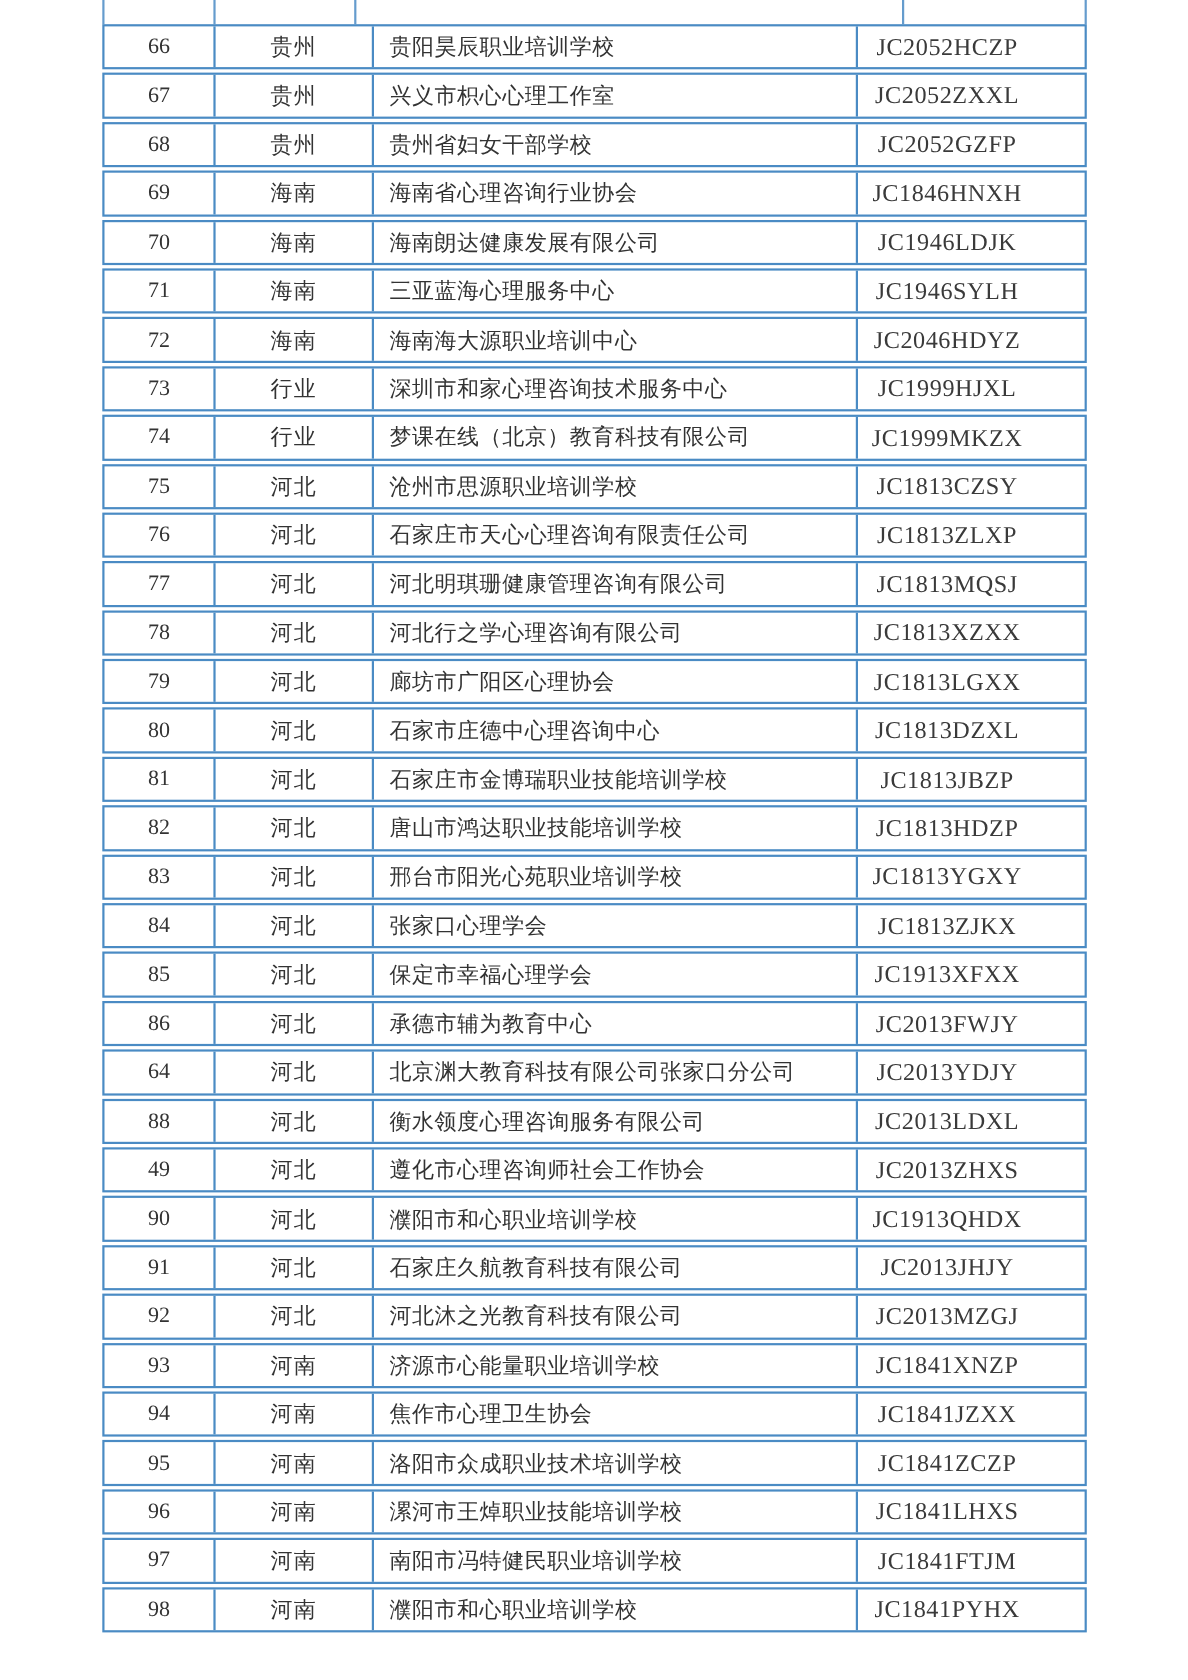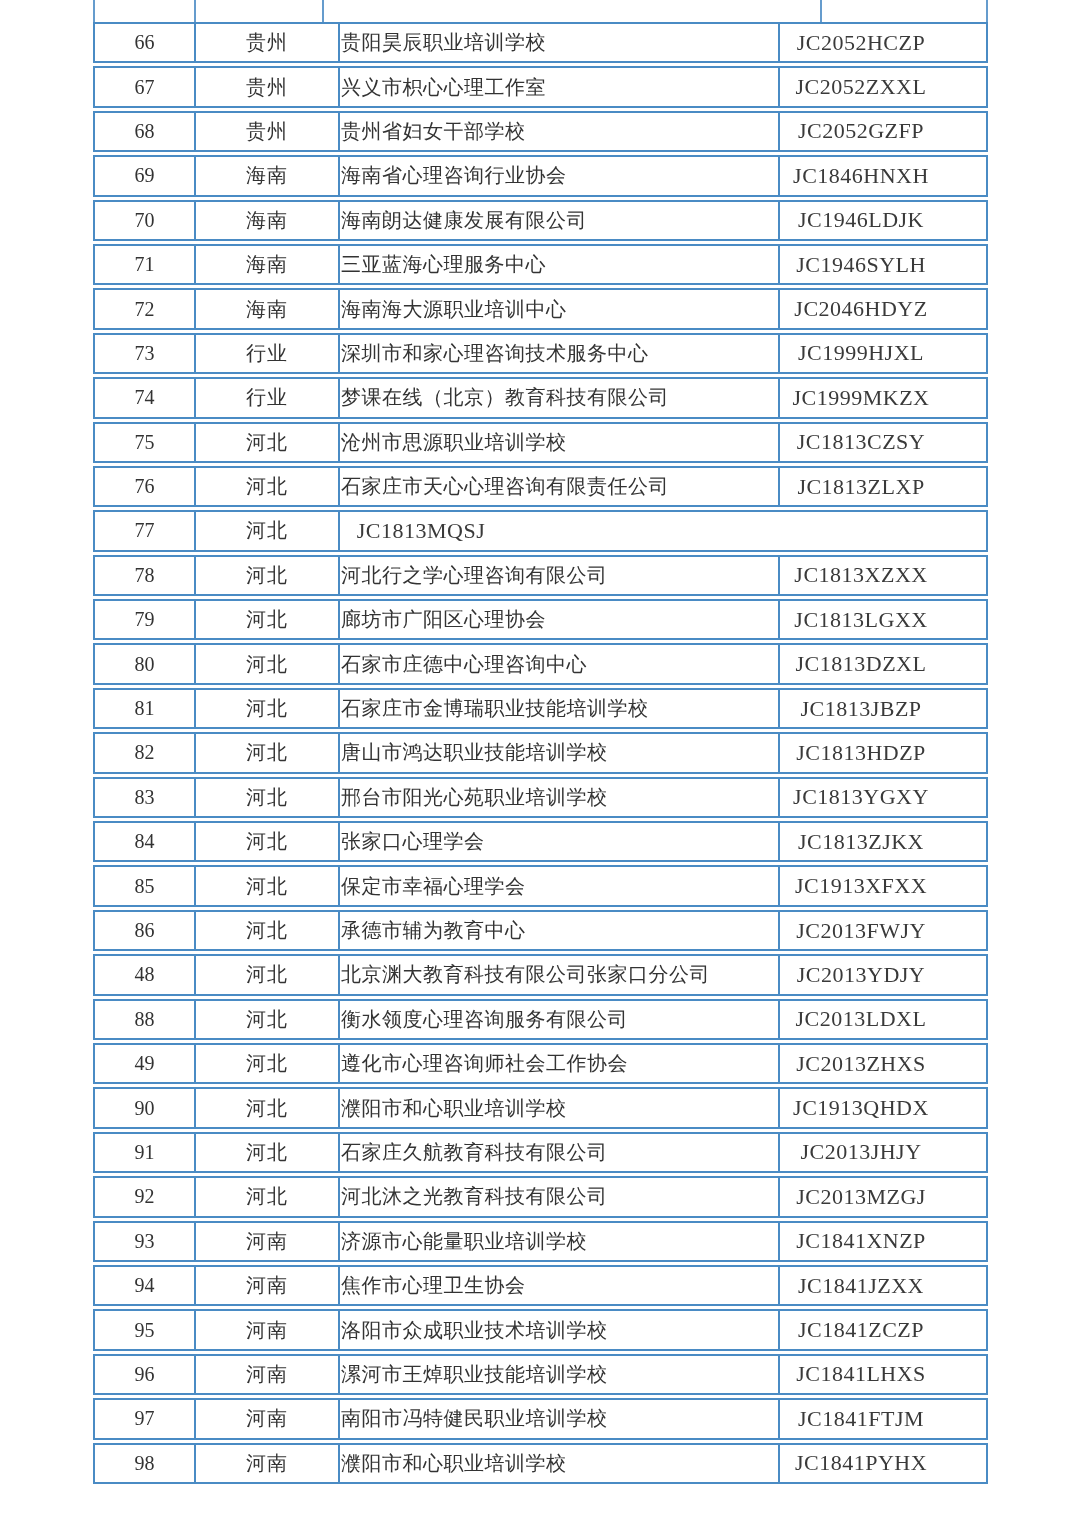--- a/index.html
+++ b/index.html
@@ -48,21 +48,21 @@
     justify-content:center;
     overflow:hidden;
     white-space:nowrap;
   }
   .c-num{width:99px;font-size:20px;}
   .c-prov{width:144px;border-left:2px solid var(--border-blue);letter-spacing:1px;}
   .c-name{
     width:440px;
     border-left:2px solid var(--border-blue);
     justify-content:flex-start;
-    padding-left:1px;
+    padding-left:14px;
     letter-spacing:.5px;
   }
   .c-code{
     width:164px;
     border-left:2px solid var(--border-blue);
     font-size:22px;
     color:var(--code-gray);
     letter-spacing:.5px;
   }
 </style>
@@ -140,20 +140,21 @@
       </div>
       <div class="row">
         <div class="cell c-num">76</div>
         <div class="cell c-prov">河北</div>
         <div class="cell c-name">石家庄市天心心理咨询有限责任公司</div>
         <div class="cell c-code">JC1813ZLXP</div>
       </div>
       <div class="row">
         <div class="cell c-num">77</div>
         <div class="cell c-prov">河北</div>
+        <div class="cell c-name">河北明琪珊健康管理咨询有限公司</div>
         <div class="cell c-code">JC1813MQSJ</div>
       </div>
       <div class="row">
         <div class="cell c-num">78</div>
         <div class="cell c-prov">河北</div>
         <div class="cell c-name">河北行之学心理咨询有限公司</div>
         <div class="cell c-code">JC1813XZXX</div>
       </div>
       <div class="row">
         <div class="cell c-num">79</div>
@@ -197,21 +198,21 @@
         <div class="cell c-name">保定市幸福心理学会</div>
         <div class="cell c-code">JC1913XFXX</div>
       </div>
       <div class="row">
         <div class="cell c-num">86</div>
         <div class="cell c-prov">河北</div>
         <div class="cell c-name">承德市辅为教育中心</div>
         <div class="cell c-code">JC2013FWJY</div>
       </div>
       <div class="row">
-        <div class="cell c-num">48</div>
+        <div class="cell c-num">64</div>
         <div class="cell c-prov">河北</div>
         <div class="cell c-name">北京渊大教育科技有限公司张家口分公司</div>
         <div class="cell c-code">JC2013YDJY</div>
       </div>
       <div class="row">
         <div class="cell c-num">88</div>
         <div class="cell c-prov">河北</div>
         <div class="cell c-name">衡水领度心理咨询服务有限公司</div>
         <div class="cell c-code">JC2013LDXL</div>
       </div>

